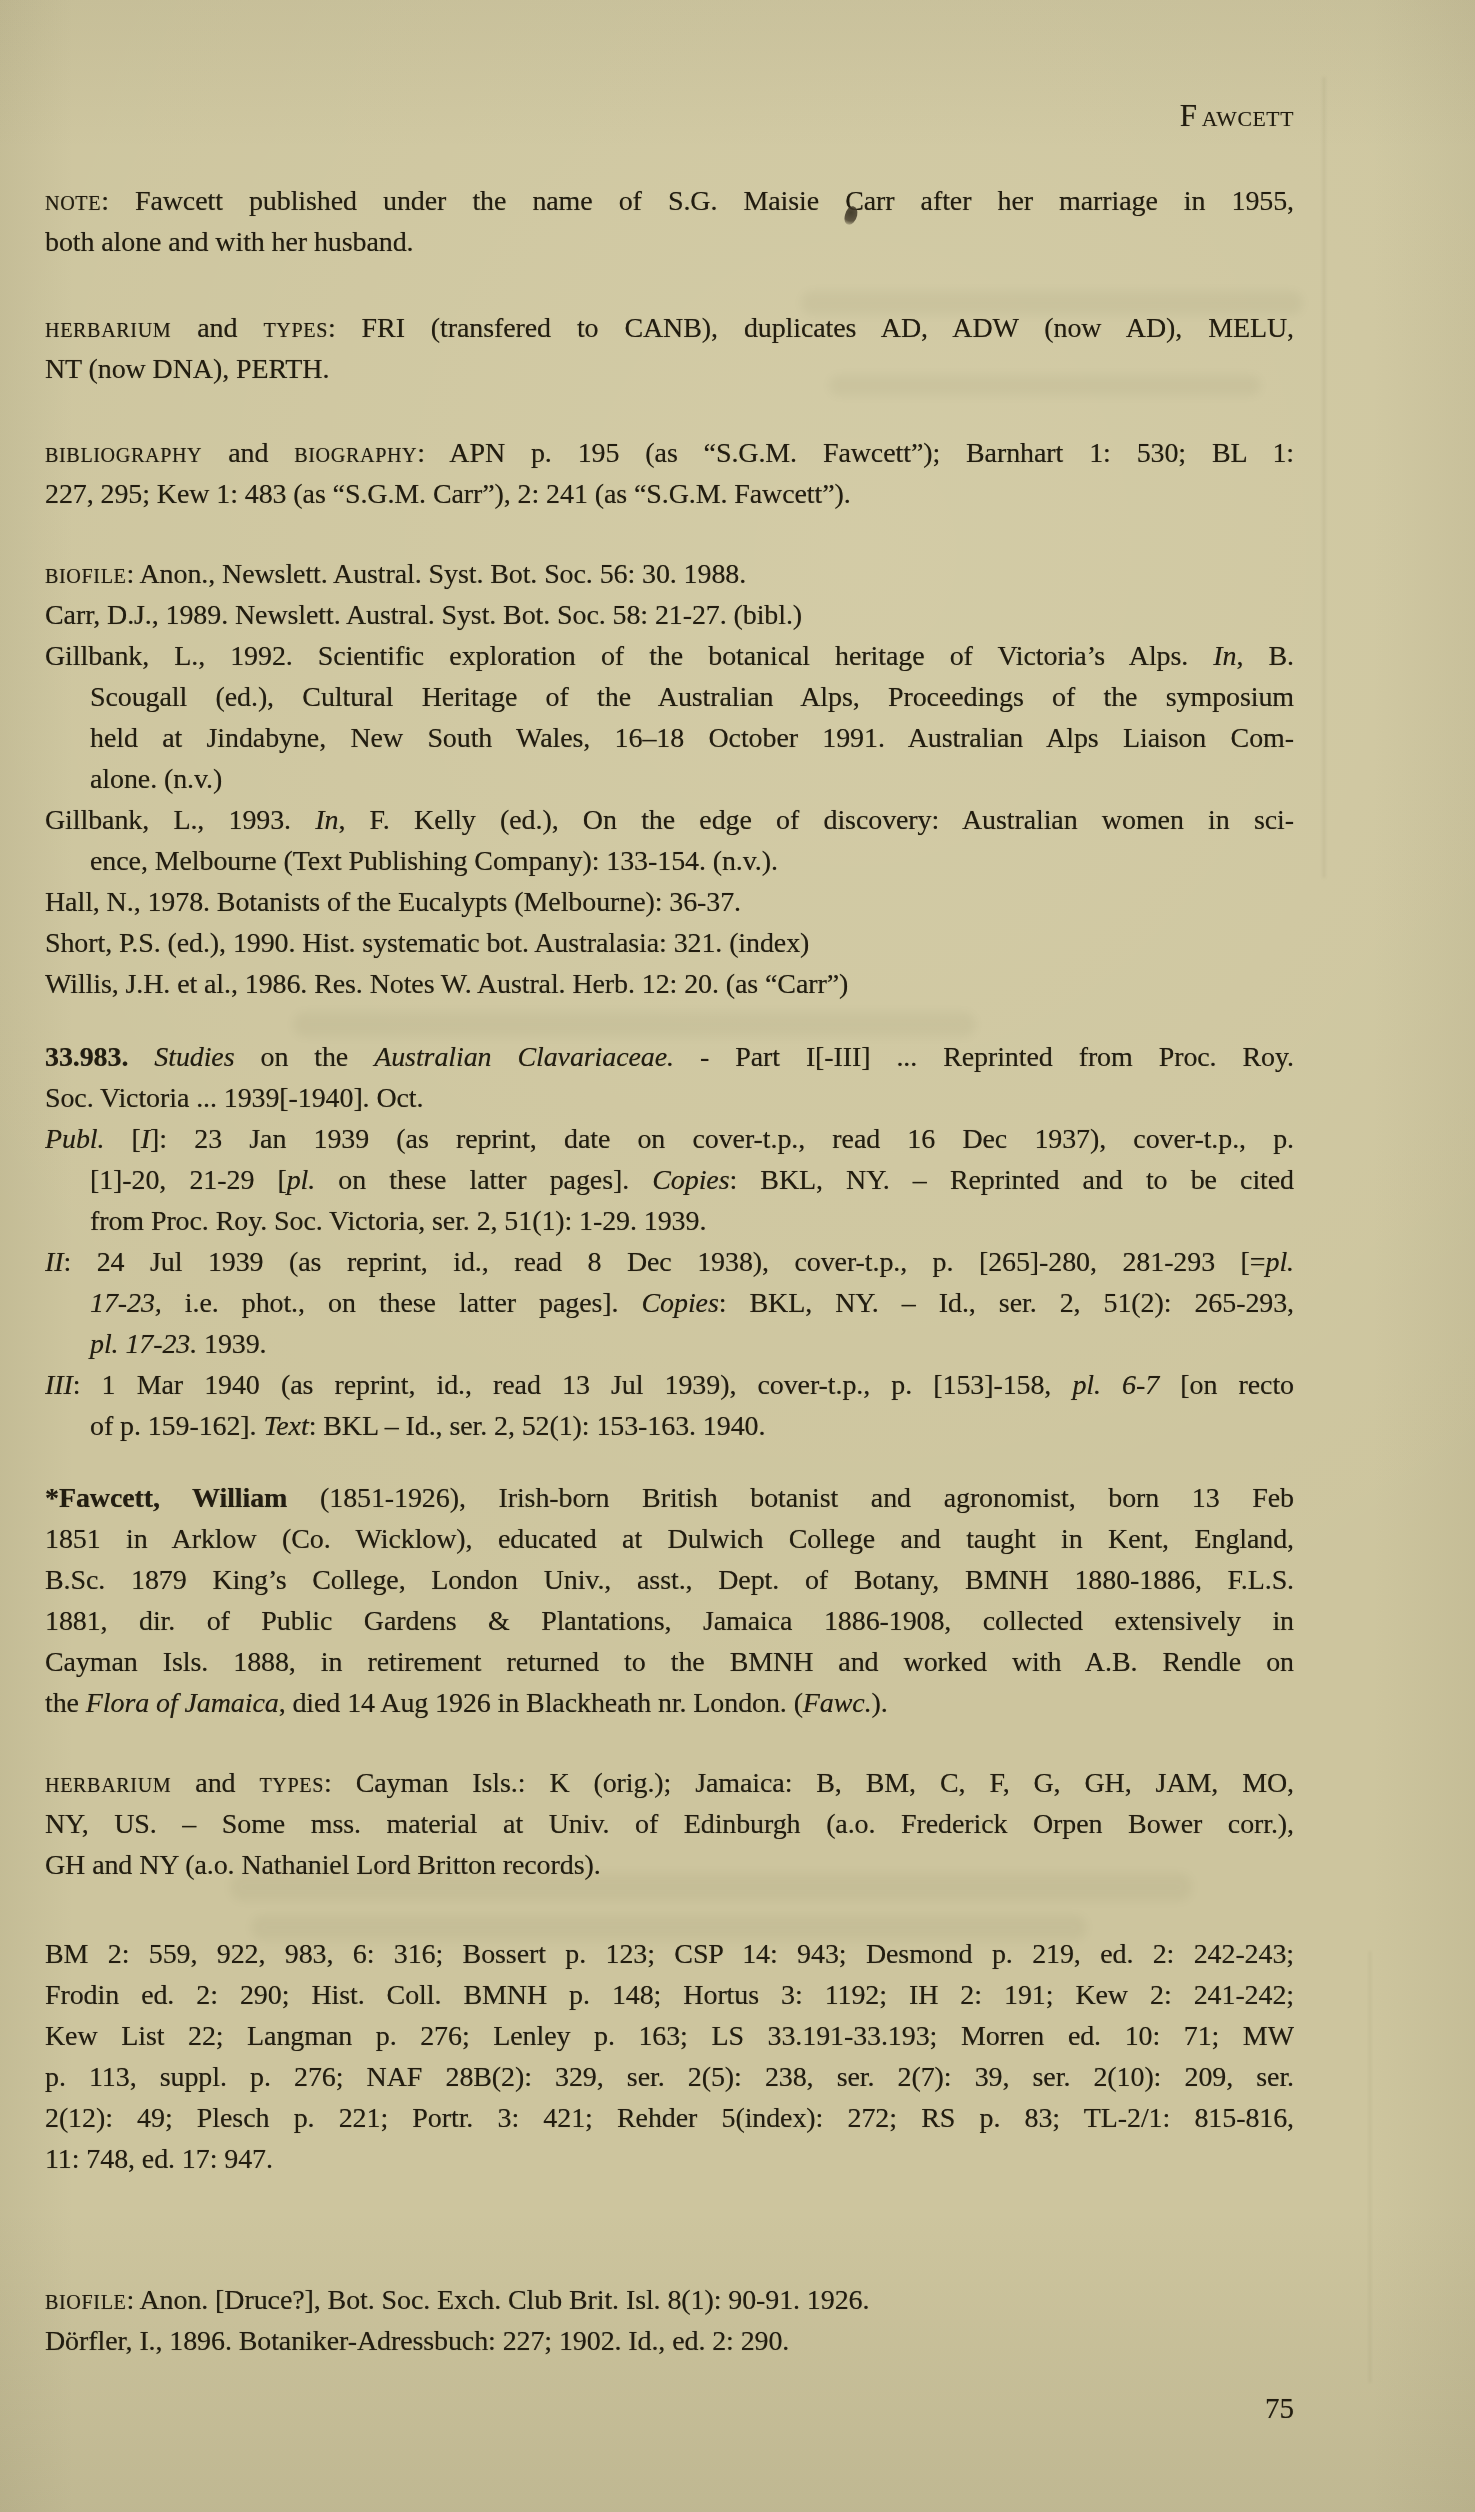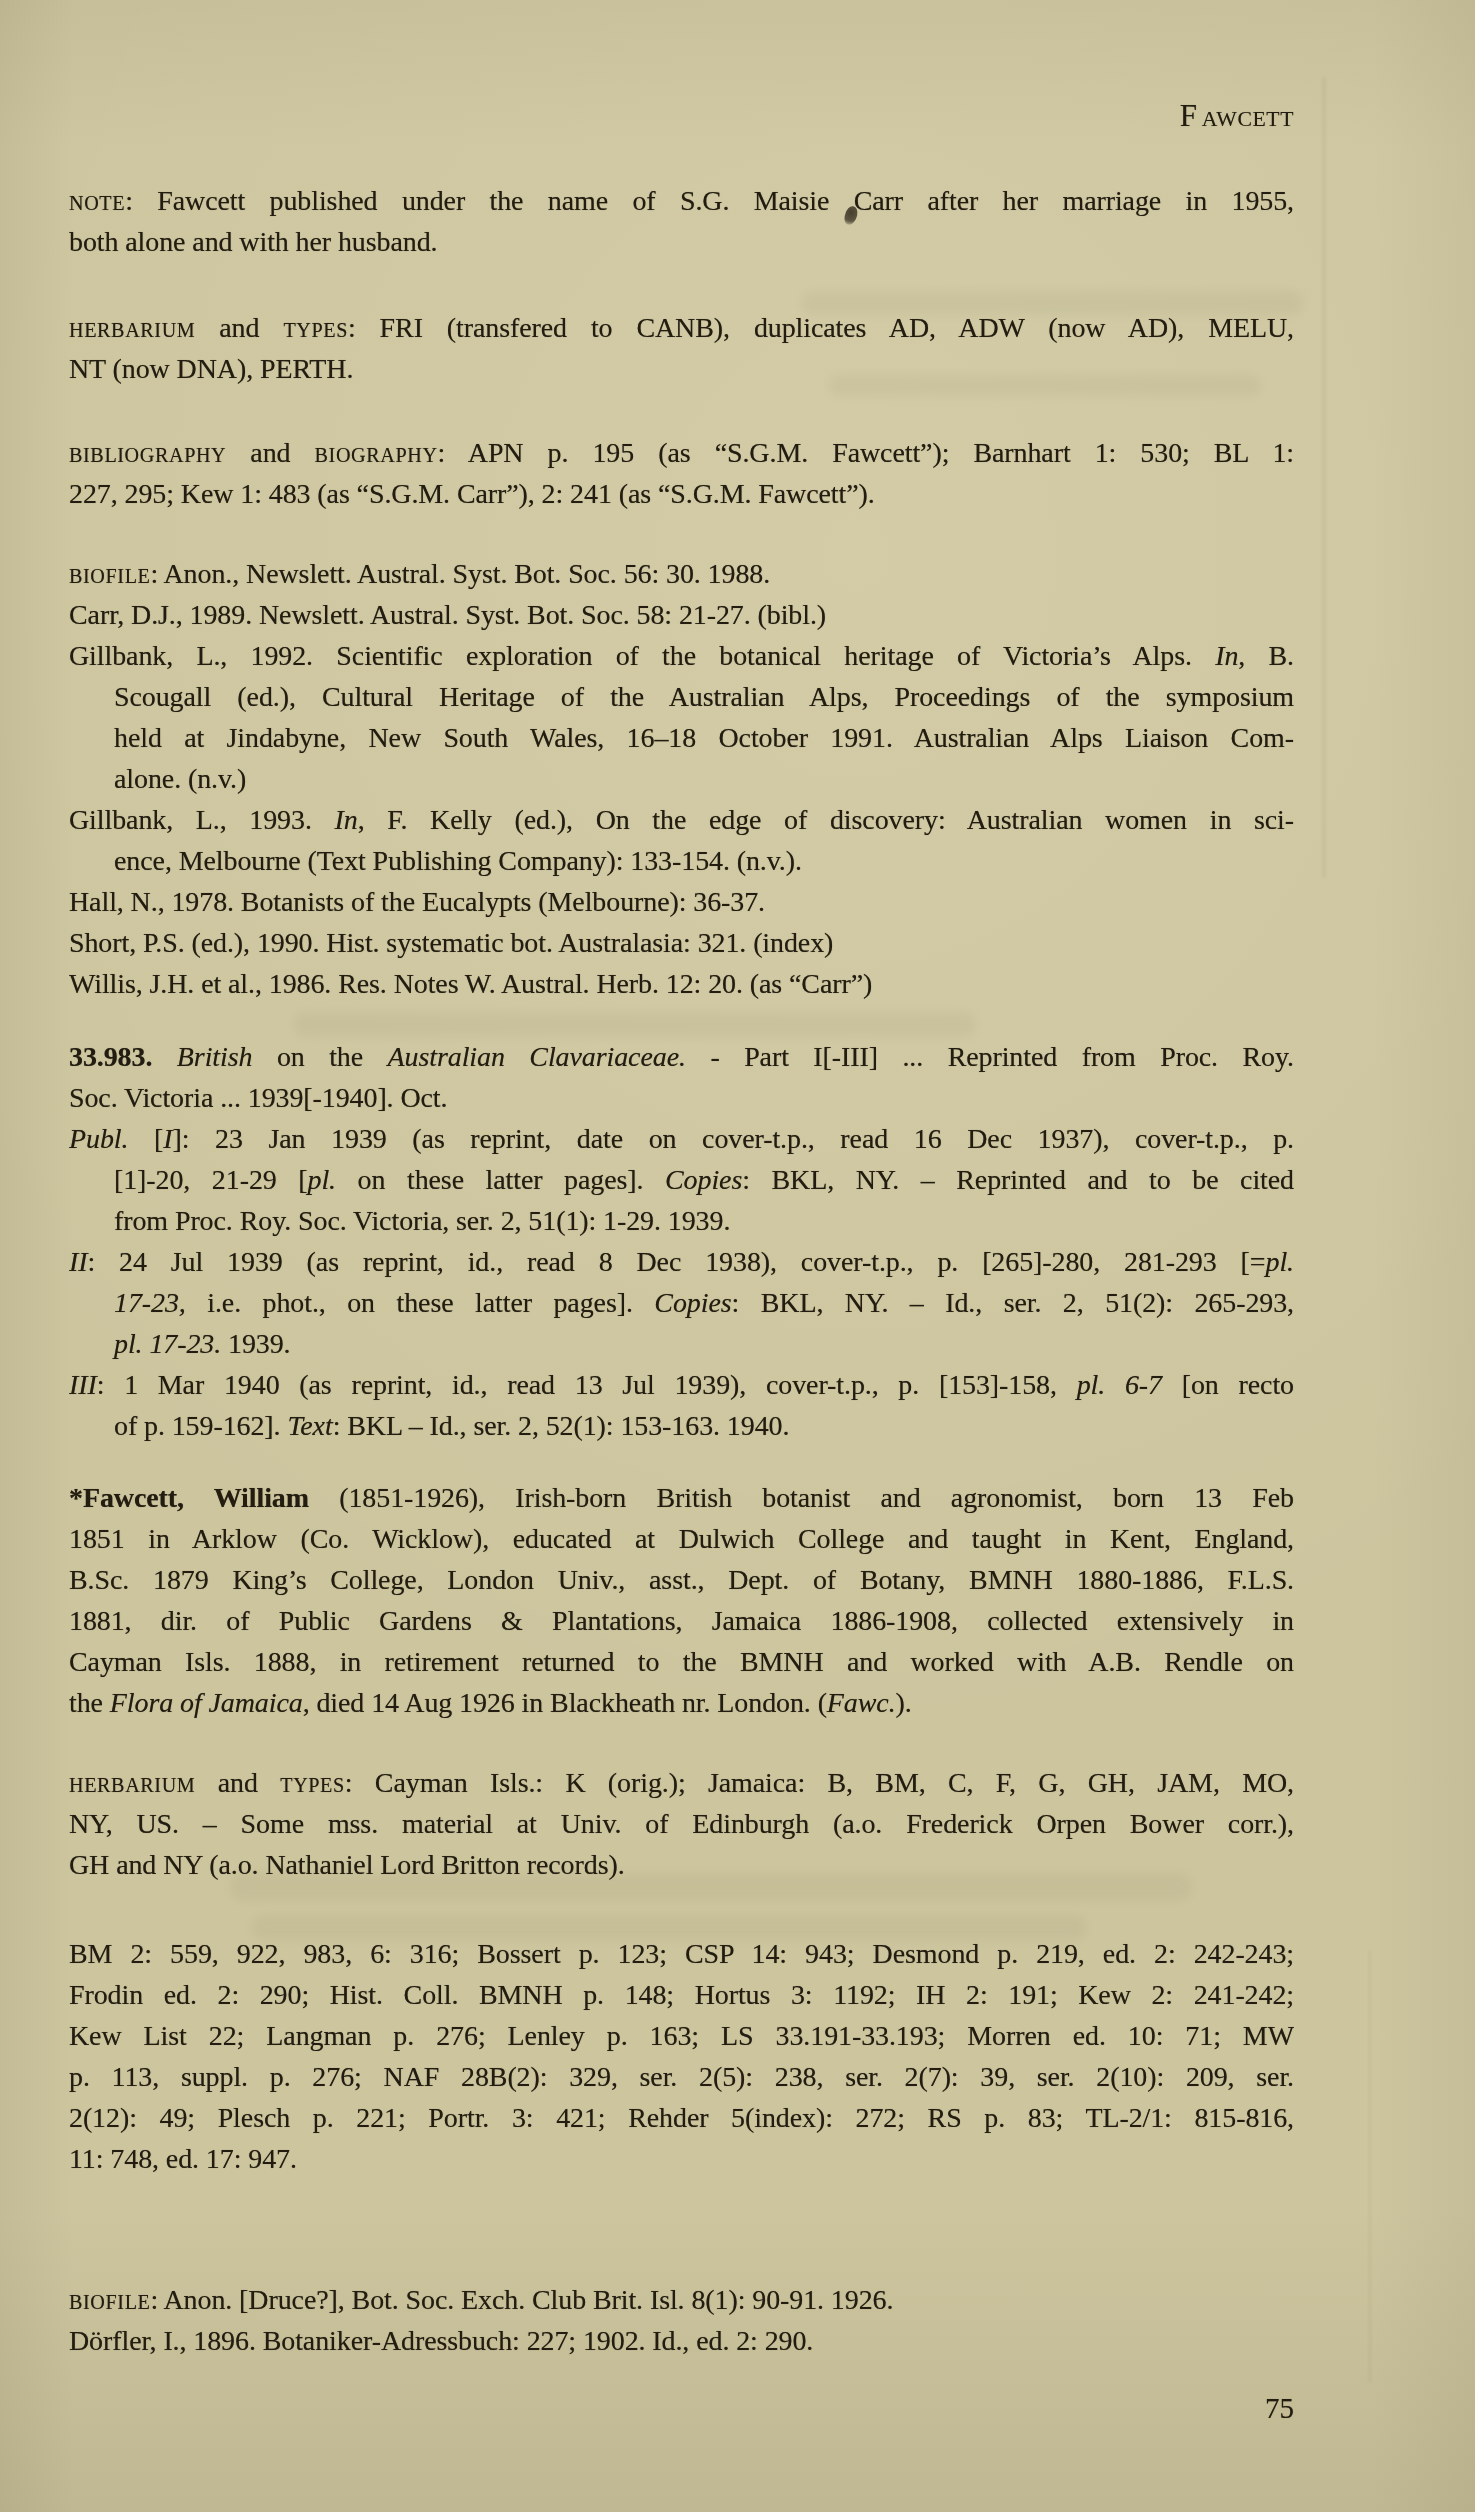--- a/index.html
+++ b/index.html
@@ -14,21 +14,20 @@
       radial-gradient(120% 80% at 58% 22%, rgba(255,250,225,0.12), rgba(0,0,0,0) 60%),
       linear-gradient(to bottom, rgba(70,64,36,0.06), rgba(0,0,0,0) 6%, rgba(0,0,0,0) 88%, rgba(70,64,36,0.10)),
       linear-gradient(to right, rgba(70,64,36,0.07), rgba(0,0,0,0) 5%, rgba(0,0,0,0) 93%, rgba(70,64,36,0.06)),
       #cdc59e;
   }
   .para { position:absolute; left:45px; width:1249px; }
   .line {
     height:41px; line-height:41px; overflow:hidden;
     font-size:28px; letter-spacing:-0.1px; white-space:normal;
     text-shadow:0 0 0.7px rgba(34,29,16,0.55);
-    margin-left:24px;
   }
   .line.just { text-align:justify; text-align-last:justify; }
   .line.ind  { padding-left:45px; }
   .seg-r { font-style:normal; }
   .seg-i { font-style:italic; }
   .seg-b { font-weight:bold; }
   .seg-sc { font-size:0.72em; letter-spacing:0.6px;text-align:right; }
   .running-head {
     position:absolute; left:45px; width:1249px; top:98px;
     text-align:right; font-size:31px; letter-spacing:4.9px;
@@ -91,21 +90,21 @@
       <div class="line just ind"><span class="seg-r">Scougall (ed.), Cultural Heritage of the Australian Alps, Proceedings of the symposium</span></div>
       <div class="line just ind"><span class="seg-r">held at Jindabyne, New South Wales, 16–18 October 1991. Australian Alps Liaison Com-</span></div>
       <div class="line ind"><span class="seg-r">alone. (n.v.)</span></div>
       <div class="line just"><span class="seg-r">Gillbank, L., 1993. </span><span class="seg-i">In</span><span class="seg-r">, F. Kelly (ed.), On the edge of discovery: Australian women in sci-</span></div>
       <div class="line ind"><span class="seg-r">ence, Melbourne (Text Publishing Company): 133-154. (n.v.).</span></div>
       <div class="line"><span class="seg-r">Hall, N., 1978. Botanists of the Eucalypts (Melbourne): 36-37.</span></div>
       <div class="line"><span class="seg-r">Short, P.S. (ed.), 1990. Hist. systematic bot. Australasia: 321. (index)</span></div>
       <div class="line"><span class="seg-r">Willis, J.H. et al., 1986. Res. Notes W. Austral. Herb. 12: 20. (as “Carr”)</span></div>
     </div>
     <div class="para" style="top: 1036px;">
-      <div class="line just"><span class="seg-b">33.983.</span><span class="seg-r"> </span><span class="seg-i">British</span><span class="seg-r"> on the </span><span class="seg-i">Australian Clavariaceae.</span><span class="seg-r"> - Part I[-III] ... Reprinted from Proc. Roy.</span></div>
+      <div class="line just"><span class="seg-b">33.983.</span><span class="seg-r"> </span><span class="seg-i">Studies</span><span class="seg-r"> on the </span><span class="seg-i">Australian Clavariaceae.</span><span class="seg-r"> - Part I[-III] ... Reprinted from Proc. Roy.</span></div>
       <div class="line"><span class="seg-r">Soc. Victoria ... 1939[-1940]. Oct.</span></div>
     </div>
     <div class="para" style="top: 1118px;">
       <div class="line just"><span class="seg-i">Publ.</span><span class="seg-r"> [</span><span class="seg-i">I</span><span class="seg-r">]: 23 Jan 1939 (as reprint, date on cover-t.p., read 16 Dec 1937), cover-t.p., p.</span></div>
       <div class="line just ind"><span class="seg-r">[1]-20, 21-29 [</span><span class="seg-i">pl.</span><span class="seg-r"> on these latter pages]. </span><span class="seg-i">Copies</span><span class="seg-r">: BKL, NY. – Reprinted and to be cited</span></div>
       <div class="line ind"><span class="seg-r">from Proc. Roy. Soc. Victoria, ser. 2, 51(1): 1-29. 1939.</span></div>
     </div>
     <div class="para" style="top: 1241px;">
       <div class="line just"><span class="seg-i">II</span><span class="seg-r">: 24 Jul 1939 (as reprint, id., read 8 Dec 1938), cover-t.p., p. [265]-280, 281-293 [=</span><span class="seg-i">pl.</span></div>
       <div class="line just ind"><span class="seg-i">17-23,</span><span class="seg-r"> i.e. phot., on these latter pages]. </span><span class="seg-i">Copies</span><span class="seg-r">: BKL, NY. – Id., ser. 2, 51(2): 265-293,</span></div>

